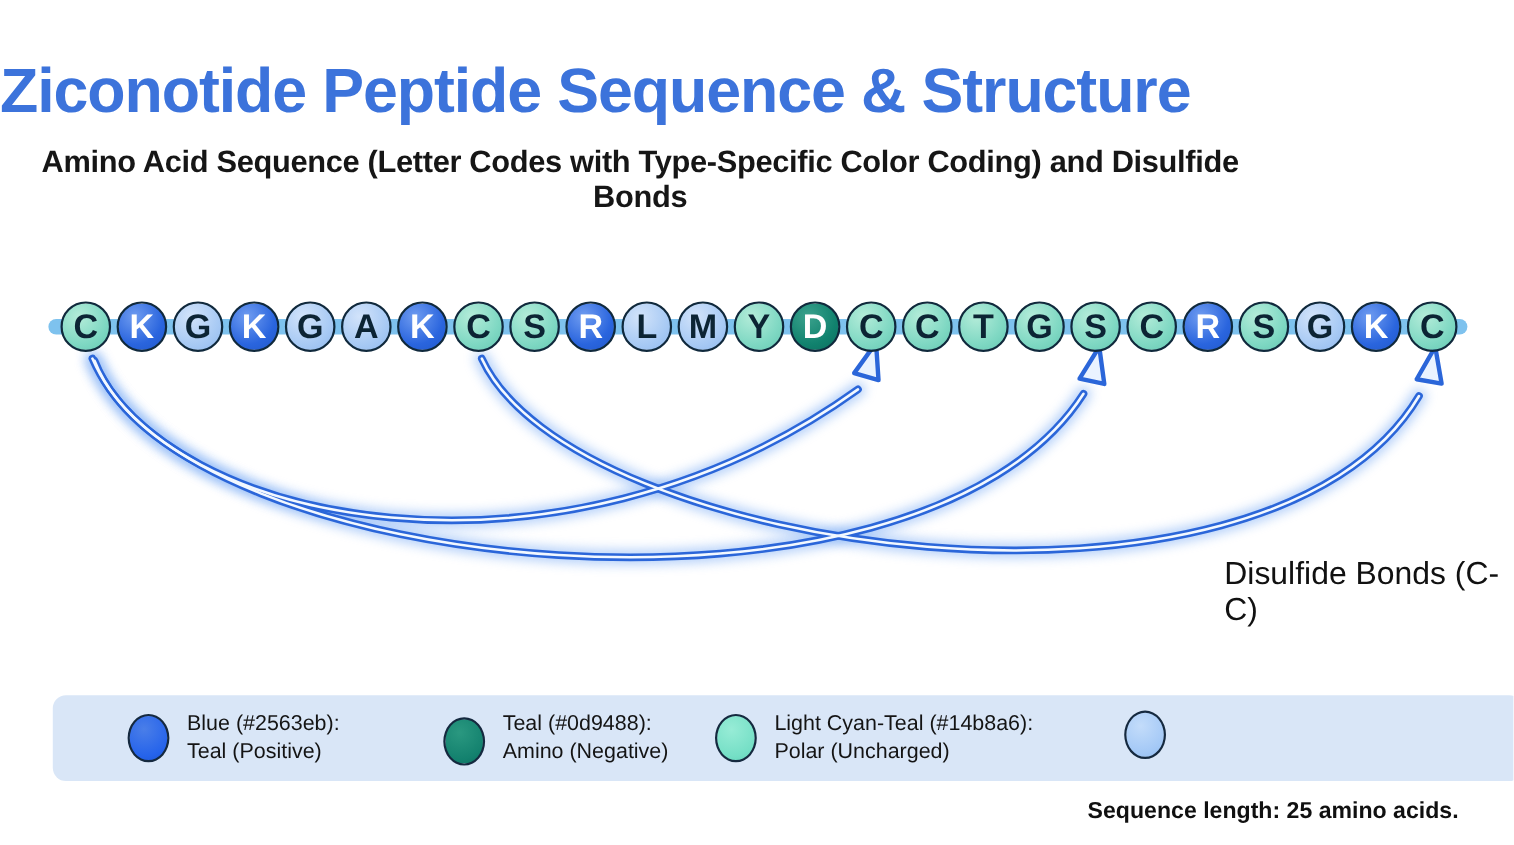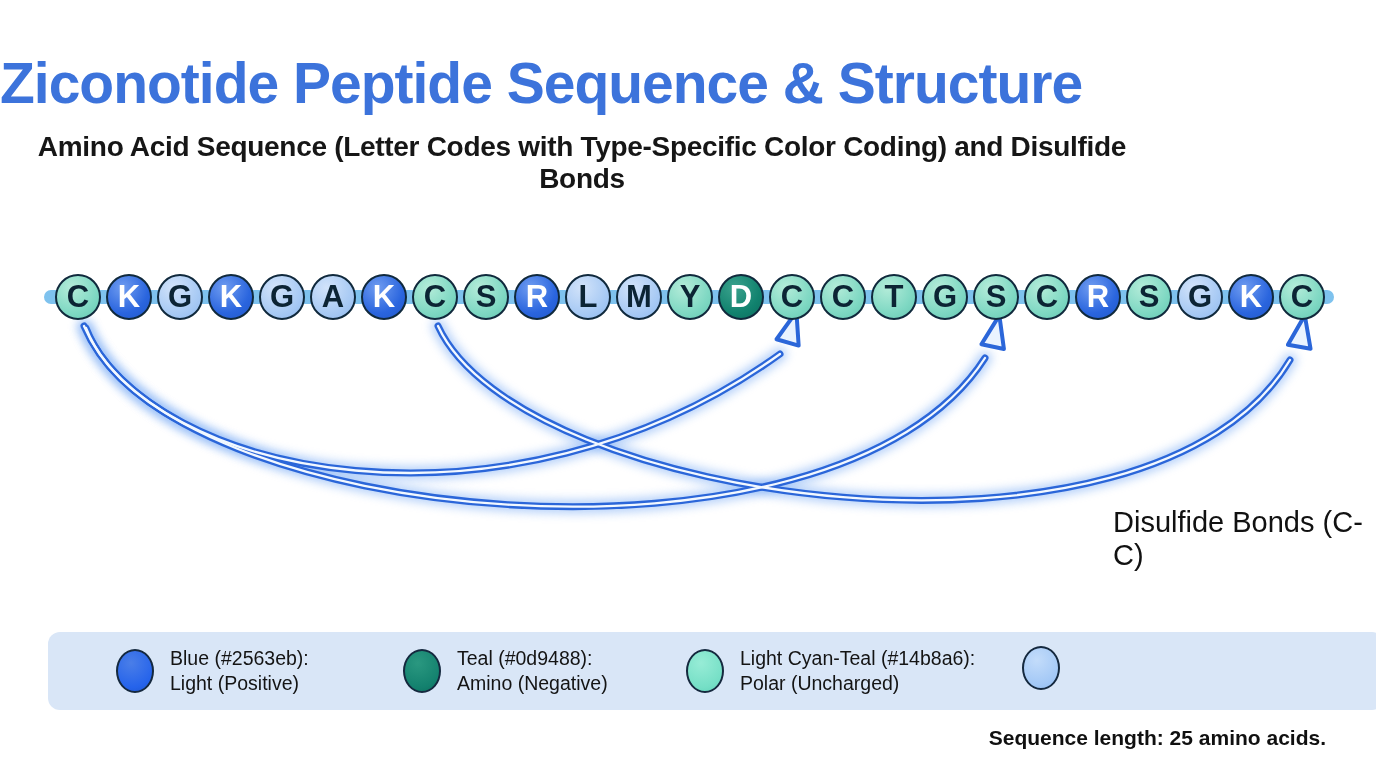--- a/index.html
+++ b/index.html
@@ -169,31 +169,31 @@
       </div>
 
     <div class="bond-label">Disulfide Bonds (C-C)</div>
   </div>
 
   <div class="legend-panel" id="legend-panel">
       <div class="legend-item" style="left: 68px;">
         <div class="legend-swatch sw-basic"></div>
         <div class="legend-text">
           <div>Blue (#2563eb):</div>
-          <div>Light (Positive)</div>
-        </div>
-      </div>
-      <div class="legend-item" style="left: 355px;">
+          <div>Teal (Positive)</div>
+        </div>
+      </div>
+      <div class="legend-item" style="left: 355px; align-items: flex-end;">
         <div class="legend-swatch sw-acidic"></div>
         <div class="legend-text">
           <div>Teal (#0d9488):</div>
           <div>Amino (Negative)</div>
         </div>
       </div>
-      <div class="legend-item" style="left: 638px;">
+      <div class="legend-item" style="left: 602px;">
         <div class="legend-swatch sw-polar"></div>
         <div class="legend-text">
           <div>Light Cyan-Teal (#14b8a6):</div>
           <div>Polar (Uncharged)</div>
         </div>
       </div>
       <div class="legend-item" style="left: 974px;">
         <div class="legend-swatch sw-nonpolar"></div>
       </div>
     </div>

